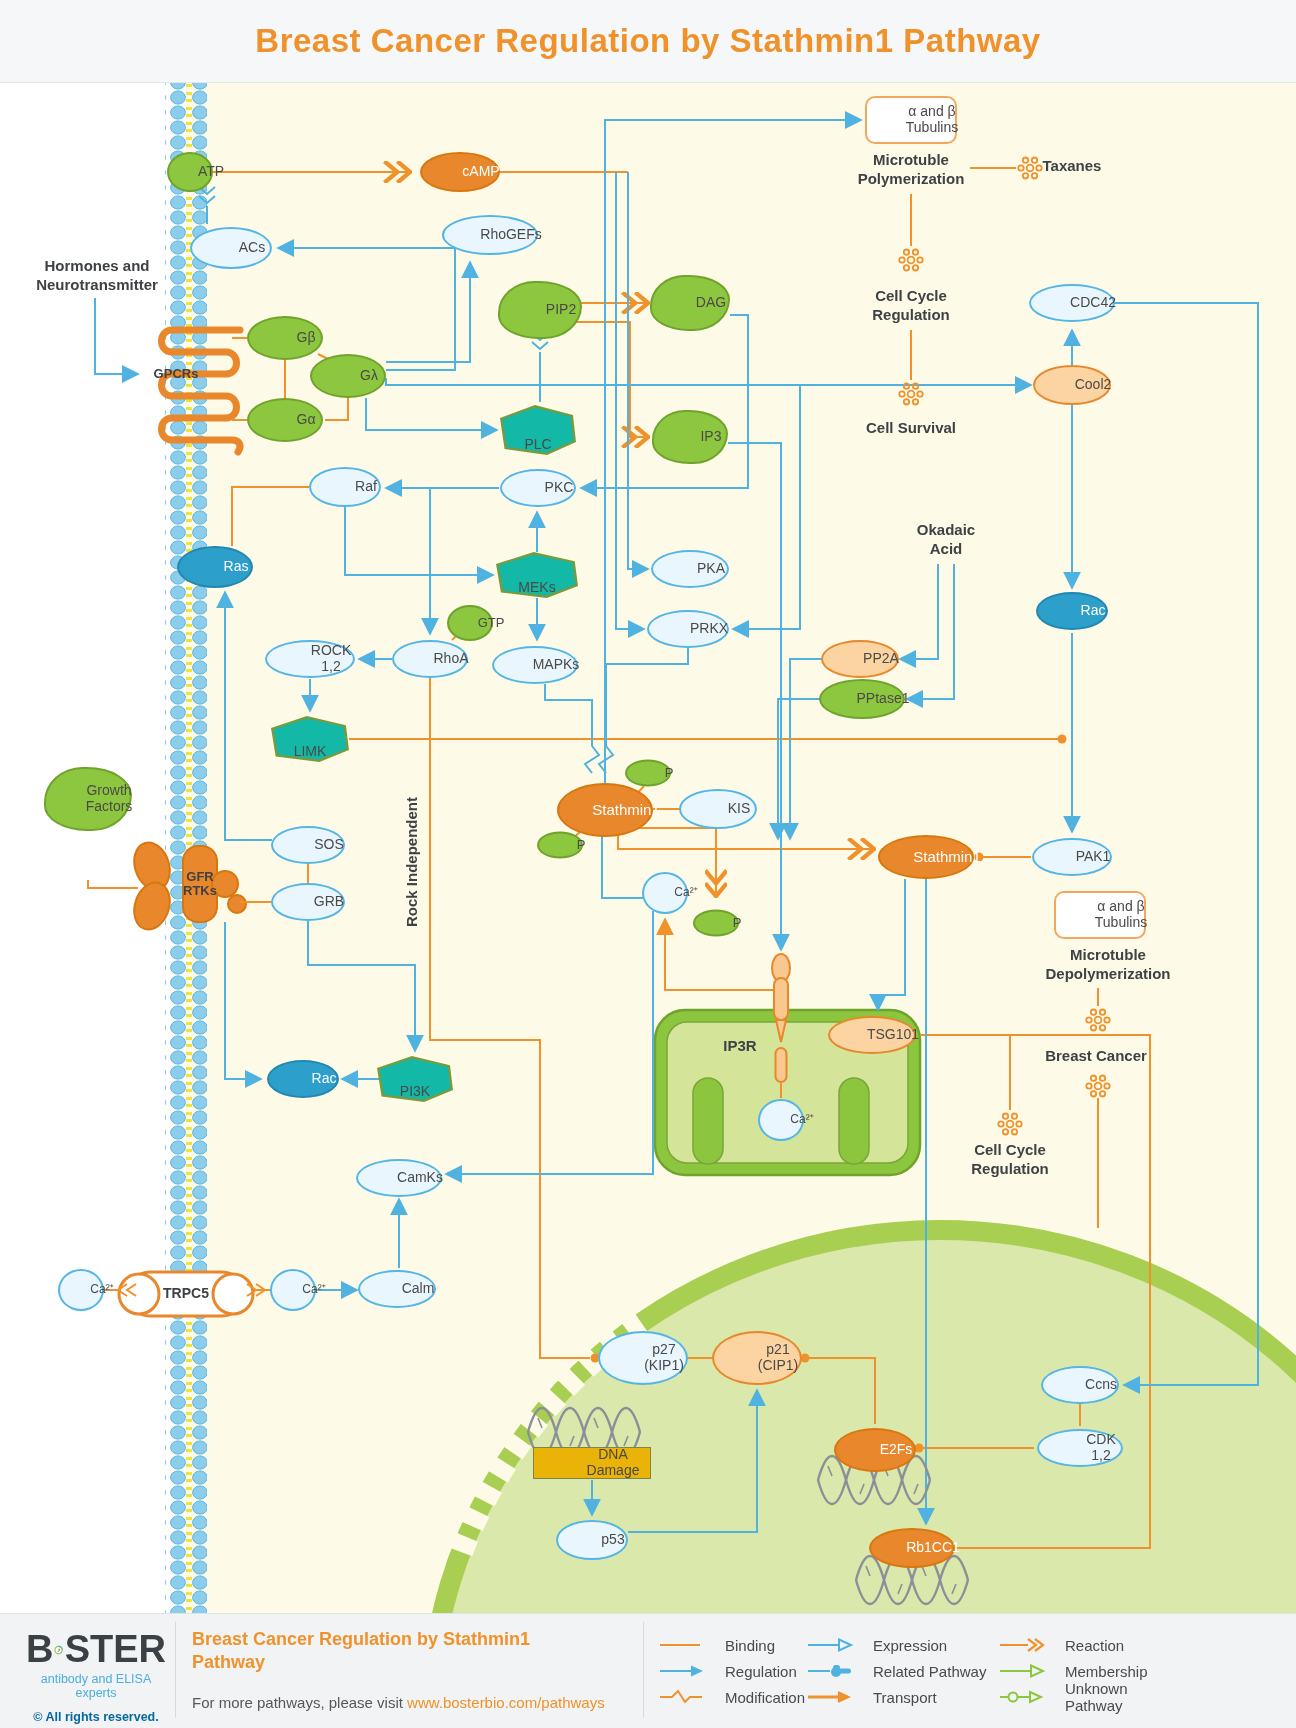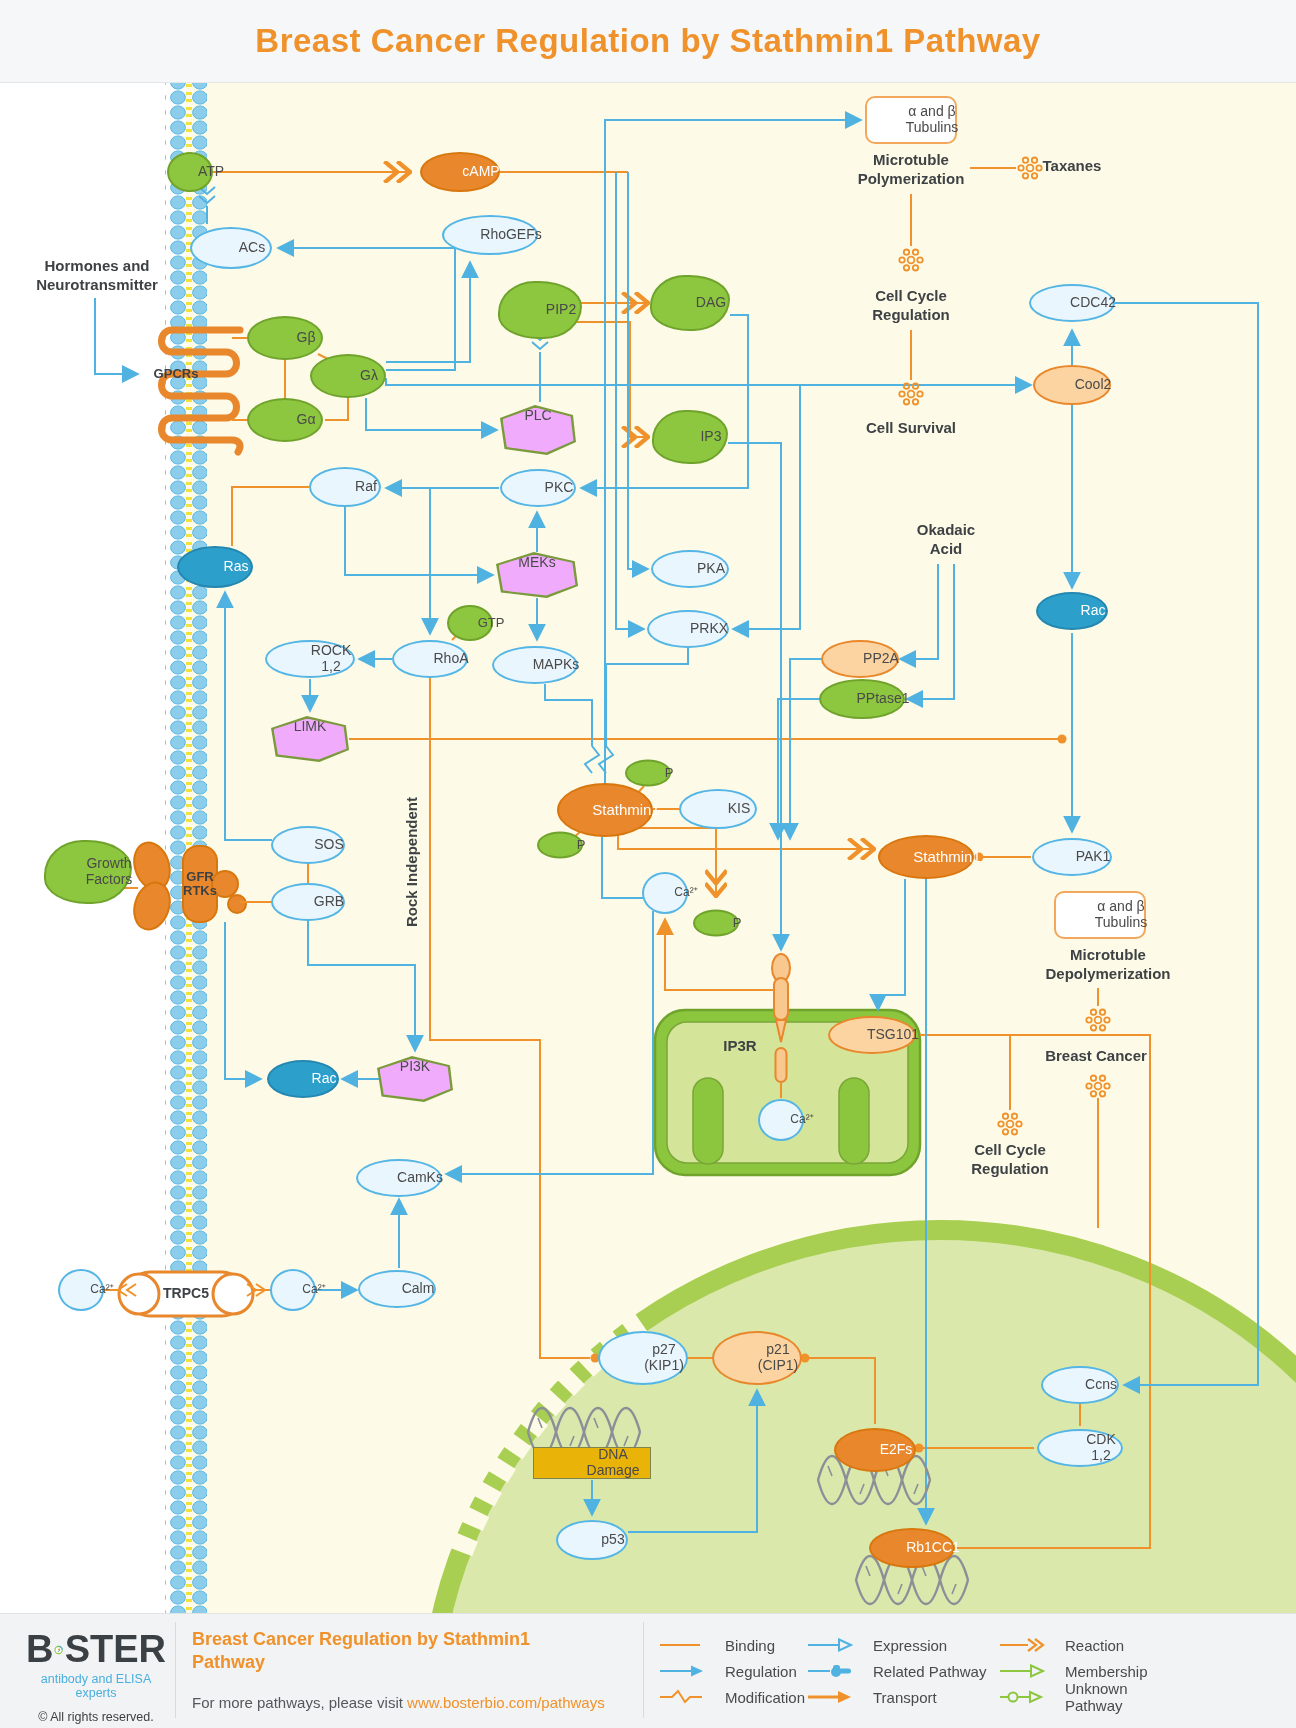--- a/index.html
+++ b/index.html
@@ -12,36 +12,36 @@
   .node{position:absolute;transform:translate(-50%,-50%);display:flex;align-items:center;justify-content:center;
         text-align:center;font-size:14px;color:#4A4A4A;line-height:1.12;white-space:pre-line;z-index:3;box-sizing:border-box;padding-left:42px;}
   .el{border-radius:50%;}
   .lb{background:#EAF6FD;border:2px solid #55B6E6;}
   .gr{background:#8DC63F;border:2px solid #6FA32C;}
   .bl{background:#2D9FCB;border:2px solid #2387B0;color:#fff;}
   .or{background:#E8872B;border:2px solid #D9770F;color:#fff;}
   .ol{background:#FBD4A2;border:2px solid #E8872B;}
   .cloud{border-radius:46% 54% 48% 52%/58% 46% 60% 42%;}
   .pent{background:#7A9A3B;}
-  .pent .inner{position:absolute;inset:2.5px;background:#f0abfc;display:flex;align-items:flex-start;justify-content:center;}
+  .pent .inner{position:absolute;inset:2.5px;background:#14b8a6;display:flex;align-items:flex-end;justify-content:center;}
   .pent,.pent .inner{clip-path:polygon(46% 0%,96% 20%,100% 74%,62% 100%,6% 88%,0% 26%);}
   .tubbox{background:#fff;border:2px solid #F3A75C;border-radius:10px;font-size:14px;}
   .dmgbox{background:#eab308;border:1.5px solid #7F844D;font-size:14px;}
   .lbl{position:absolute;transform:translate(-50%,-50%);font-size:15px;font-weight:600;color:#3E4245;
        text-align:center;white-space:pre-line;z-index:3;line-height:1.25;}
   .lbl.rot{transform:translate(-50%,-50%) rotate(-90deg);}
   .lbl.onmem{font-size:13px;font-weight:600;}
   #footer{position:absolute;left:0;top:1613px;width:1296px;height:115px;background:#F2F3F4;z-index:6;
           border-top:1px solid #E0E2E4;}
   #footer .div1{position:absolute;left:175px;top:8px;height:96px;width:1px;background:#D8DADC;}
   #footer .div2{position:absolute;left:643px;top:8px;height:96px;width:1px;background:#D8DADC;}
   #brand{position:absolute;left:26px;top:14px;width:140px;text-align:center;}
   #brand .word{font-size:38px;font-weight:bold;color:#3B4045;display:flex;align-items:center;justify-content:center;gap:1px;}
   #brand .tag{font-size:12.5px;color:#49AFDE;margin-top:1px;}
-  #brand .cr{font-size:12.5px;color:#404040;margin-top:10px;}
+  #brand .cr{font-size:12.5px;color:#0369a1;margin-top:10px;font-weight:bold;}
   #ftitle{position:absolute;left:192px;top:14px;width:440px;color:#F0922B;font-size:18px;font-weight:bold;
           line-height:1.3;white-space:pre-line;}
   #fvisit{position:absolute;left:192px;top:80px;font-size:15px;color:#55585B;}
   #fvisit a{color:#F0922B;text-decoration:none;}
   #legend{position:absolute;left:658px;top:18px;display:grid;grid-template-columns:148px 192px 188px;
           grid-auto-rows:26px;align-items:center;font-size:15px;color:#4A4A4A;}
   .li{display:flex;align-items:center;gap:17px;}
   .li svg{flex:0 0 auto;}
 </style>
 </head>
@@ -291,21 +291,21 @@
 <div class="node or el" style="left:605px;top:810px;width:96px;height:54px;font-size:15px"><span>Stathmin1</span></div>
 <div class="node lb el" style="left:718px;top:809px;width:78px;height:40px"><span>KIS</span></div>
 <div class="node gr el" style="left:648px;top:773px;width:27px;height:27px;font-size:13px"><span>P</span></div>
 <div class="node gr el" style="left:560px;top:845px;width:27px;height:27px;font-size:13px"><span>P</span></div>
 <div class="node gr el" style="left:716px;top:923px;width:27px;height:27px;font-size:13px"><span>P</span></div>
 <div class="node lb el" style="left:665px;top:893px;width:42px;height:42px;font-size:12px"><span>Ca²⁺</span></div>
 <div class="node or el" style="left:926px;top:857px;width:96px;height:44px;font-size:15px"><span>Stathmin1</span></div>
 <div class="node lb el" style="left:1072px;top:857px;width:80px;height:38px"><span>PAK1</span></div>
 <div class="node tubbox" style="left:1100px;top:915px;width:92px;height:48px"><span>α and β
 Tubulins</span></div>
-<div class="node gr cloud" style="left:88px;top:872px;width:88px;height:64px"><span>Growth
+<div class="node gr cloud" style="left:88px;top:799px;width:88px;height:64px"><span>Growth
 Factors</span></div>
 <div class="node lb el" style="left:308px;top:845px;width:74px;height:38px"><span>SOS</span></div>
 <div class="node lb el" style="left:308px;top:902px;width:74px;height:38px"><span>GRB</span></div>
 <div class="node bl el" style="left:303px;top:1079px;width:72px;height:38px"><span>Rac</span></div>
 <div class="node pent" style="left:415px;top:1079px;width:76px;height:46px"><div class="inner"><span>PI3K</span></div></div>
 <div class="node lb el" style="left:399px;top:1178px;width:86px;height:38px"><span>CamKs</span></div>
 <div class="node lb el" style="left:397px;top:1289px;width:78px;height:38px"><span>Calm</span></div>
 <div class="node lb el" style="left:81px;top:1290px;width:42px;height:42px;font-size:12px"><span>Ca²⁺</span></div>
 <div class="node lb el" style="left:293px;top:1290px;width:42px;height:42px;font-size:12px"><span>Ca²⁺</span></div>
 <div class="node ol el" style="left:872px;top:1035px;width:88px;height:38px"><span>TSG101</span></div>

